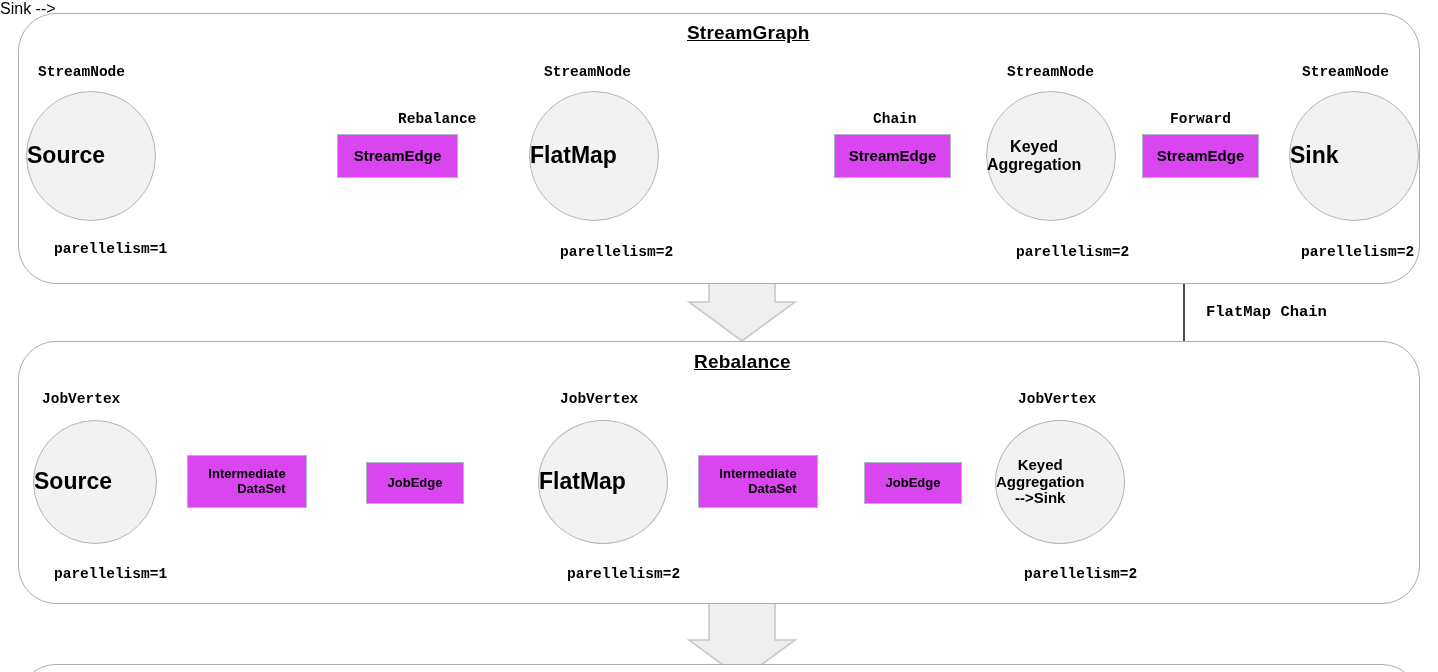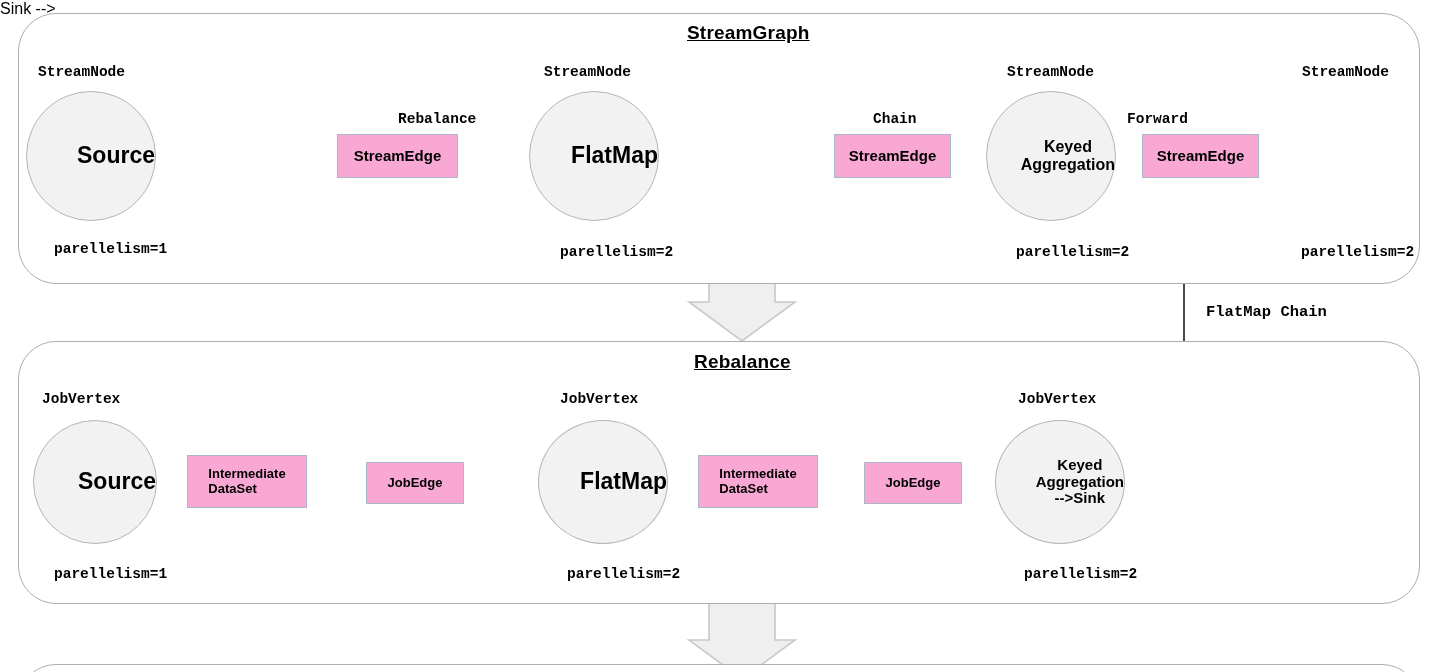--- a/index.html
+++ b/index.html
@@ -35,40 +35,40 @@
   }
   #title-stream{left:681px;top:22px;margin-left:6px;}
   #title-job{left:694px;top:351px;}
 
   
   .node{
     position:absolute;
     background:#f2f2f2;
     border:1.4px solid #b5b5b5;
     border-radius:50%;
-    display:flex;align-items:center;justify-content:flex-end;
+    display:flex;align-items:center;justify-content:flex-start;
     text-align:center;
     box-sizing:border-box;
   }
   .node .lbl{
     font-weight:bold;
     line-height:1.12;
     white-space:pre-line;
   }
   .node-big .lbl{font-size:23px;}
   .node-med .lbl{font-size:16px;}
   .node-sm  .lbl{font-size:15px;}
 
   
   .ebox{
     position:absolute;
-    background:#f9a8d4;
+    background:#d946ef;
     border:1.4px solid #a9b7c9;
     display:flex;align-items:center;justify-content:center;
-    text-align:left;
+    text-align:right;
     font-weight:bold;
     box-sizing:border-box;
     line-height:1.15;
     white-space:pre-line;
   }
   .ebox-1{font-size:15px;}
   .ebox-2{font-size:13px;}
 
   
   .cap{
@@ -162,25 +162,28 @@
 
   
   <div class="cap cap-type abs" style="left:1007px;top:64px;">StreamNode</div>
   <div class="node node-med" style="left:986px;top:91px;width:130px;height:130px;">
     <span class="lbl">Keyed
 Aggregation</span>
   </div>
   <div class="cap cap-par abs" style="left:995px;top:244px;">parellelism=2</div>
 
   
-  <div class="cap cap-edge abs" style="left:1127px;top:111px;">Forward</div>
+  <div class="cap cap-edge abs" style="left:1170px;top:111px;">Forward</div>
   <div class="ebox ebox-1" style="left:1142px;top:134px;width:117px;height:44px;">StreamEdge</div>
 
   
   <div class="cap cap-type abs" style="left:1302px;top:64px;">StreamNode</div>
+  <div class="node node-big" style="left:1289px;top:91px;width:130px;height:130px;">
+    <span class="lbl">Sink</span>
+  </div>
   <div class="cap cap-par abs" style="left:1280px;top:244px;">parellelism=2</div>
 
   
   <div class="cap cap-chain abs" style="left:1206px;top:303px;">FlatMap Chain</div>
 
   
 
   
   <div class="cap cap-type abs" style="left:42px;top:391px;">JobVertex</div>
   <div class="node node-big" style="left:33px;top:420px;width:124px;height:124px;">

